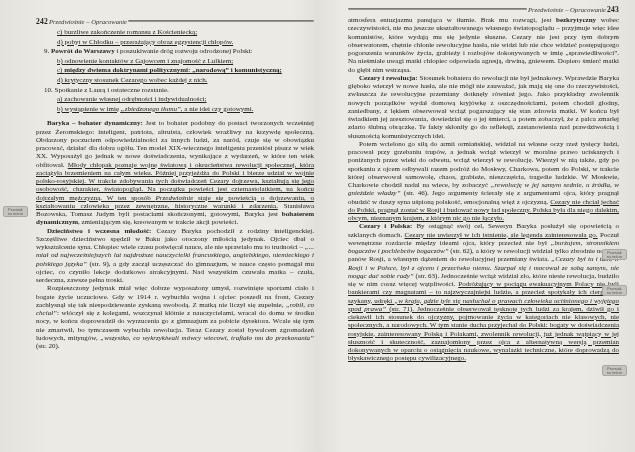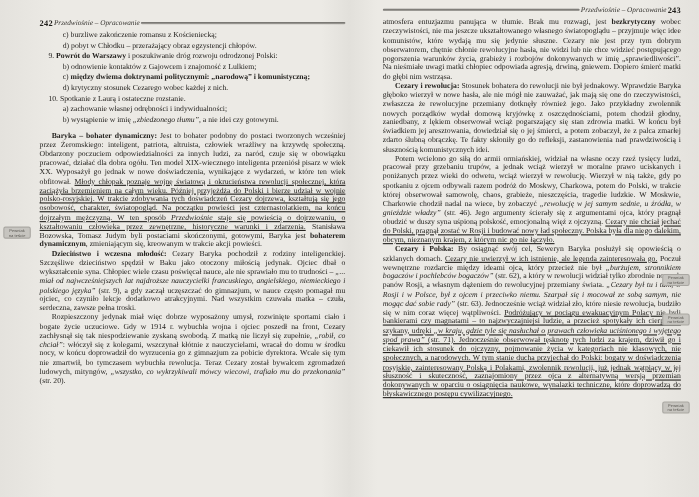--- a/index.html
+++ b/index.html
@@ -16,21 +16,21 @@
   .page.right{padding:4px 15px 0 31px;}
 
   .hdr{display:flex;align-items:center;gap:1px;height:10px;margin-bottom:2px;}
   .pnum{font-weight:bold;font-size:7.6px;letter-spacing:.2px;}
   .htitle{font-style:italic;font-size:6.6px;white-space:nowrap;color:#35332f;}
   .hrule{flex:1;height:2.4px;background:linear-gradient(180deg,#6e6c68,#a7a5a0);border-radius:1px;}
 
   .body-text{font-size:7px;}
   .blk{margin:0;}
   .li1{line-height:9.6px;padding-left:8px;white-space:nowrap;}
-  .li2{line-height:9.6px;padding-left:21px;white-space:nowrap;}
+  .li2{line-height:9.6px;padding-left:21px;white-space:nowrap;text-decoration:underline;}
   .p{line-height:8.25px;text-align:justify;text-indent:11px;}
   .p-noindent{line-height:8.25px;text-align:justify;text-indent:0;}
   .gap{margin-top:5px;}
   .bold{font-weight:bold;}
   .ital{font-style:italic;}
   .under{text-decoration:underline;text-decoration-thickness:0.6px;text-underline-offset:1.2px;}
 
   .stamp{
     position:absolute;width:25px;height:11px;box-sizing:border-box;
     background:#c6c4bf;border:0.5px solid #a9a7a2;border-radius:2px;

